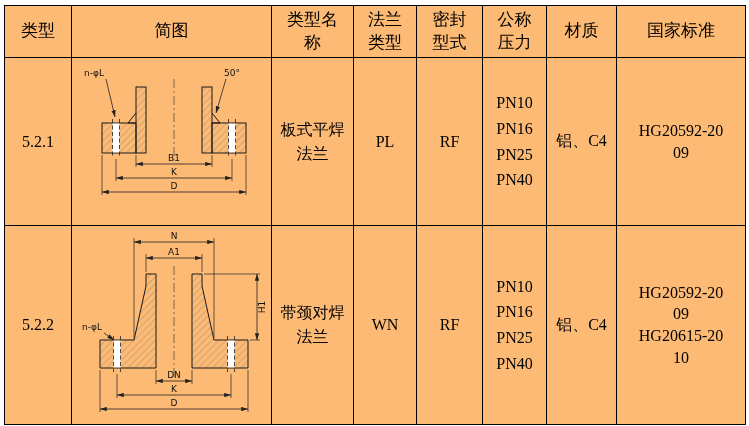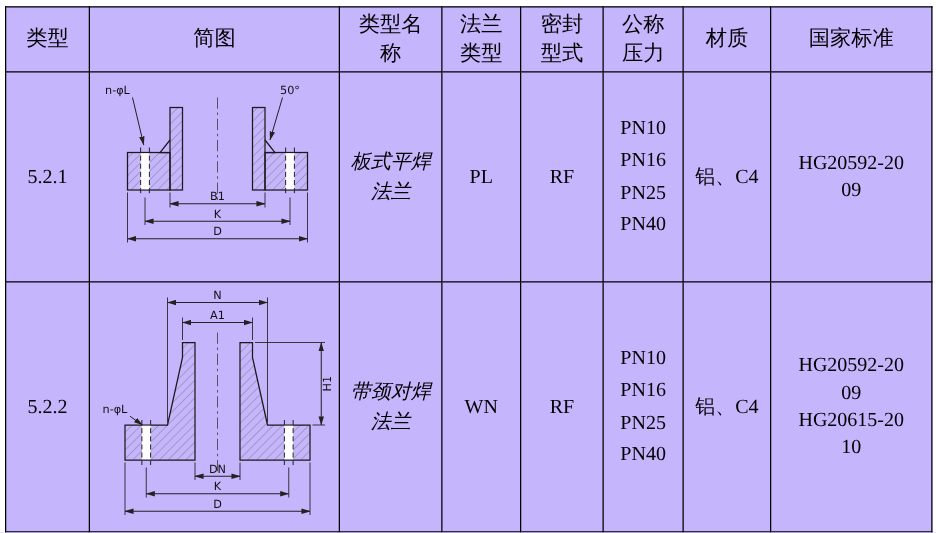--- a/index.html
+++ b/index.html
@@ -4,41 +4,41 @@
 <style>
   html,body { margin:0; padding:0; background:#ffffff; }
   .sheet {
     width:749px; height:426px; box-sizing:border-box;
     padding:5px 4px; background:#fff;
     font-family:"Liberation Serif","DejaVu Serif",serif;
     color:#000;
   }
   table.spec {
     border-collapse:collapse; table-layout:fixed;
-    width:741px; height:416px; background:#c4b5fd;
+    width:741px; height:416px; background:#fdba74;
   }
   table.spec th, table.spec td {
     border:1px solid #000;
     text-align:center; vertical-align:middle;
     padding:2px 4px; overflow:hidden;
   }
   table.spec th {
     font-weight:normal; font-size:17px;
     white-space:pre-line; line-height:1.35;
   }
   table.spec td { font-size:16px; }
   thead tr { height:52px; }
   tr.row-1 { height:168px; }
   tr.row-2 { height:190px; }
   .pressure-line { line-height:1.6; }
   .standard-line {
     width:92px; margin:0 auto;
     word-break:break-all; line-height:1.35;
   }
-  .name-cell { line-height:1.5;font-style:italic; }
+  .name-cell { line-height:1.5; }
   .diagram-cell { padding:0; }
   svg text {
     font-family:"DejaVu Sans","Liberation Sans",sans-serif;
     font-size:9px; fill:#111;
   }
   .outline { fill:none; stroke:#1a1a1a; stroke-width:1; }
   .dim { stroke:#222; stroke-width:0.8; }
   .ext { stroke:#222; stroke-width:0.7; }
   .cl { stroke:#444; stroke-width:0.7; stroke-dasharray:9 3 2 3; }
   .hole { stroke:#222; stroke-width:0.8; stroke-dasharray:4 2.5; }

